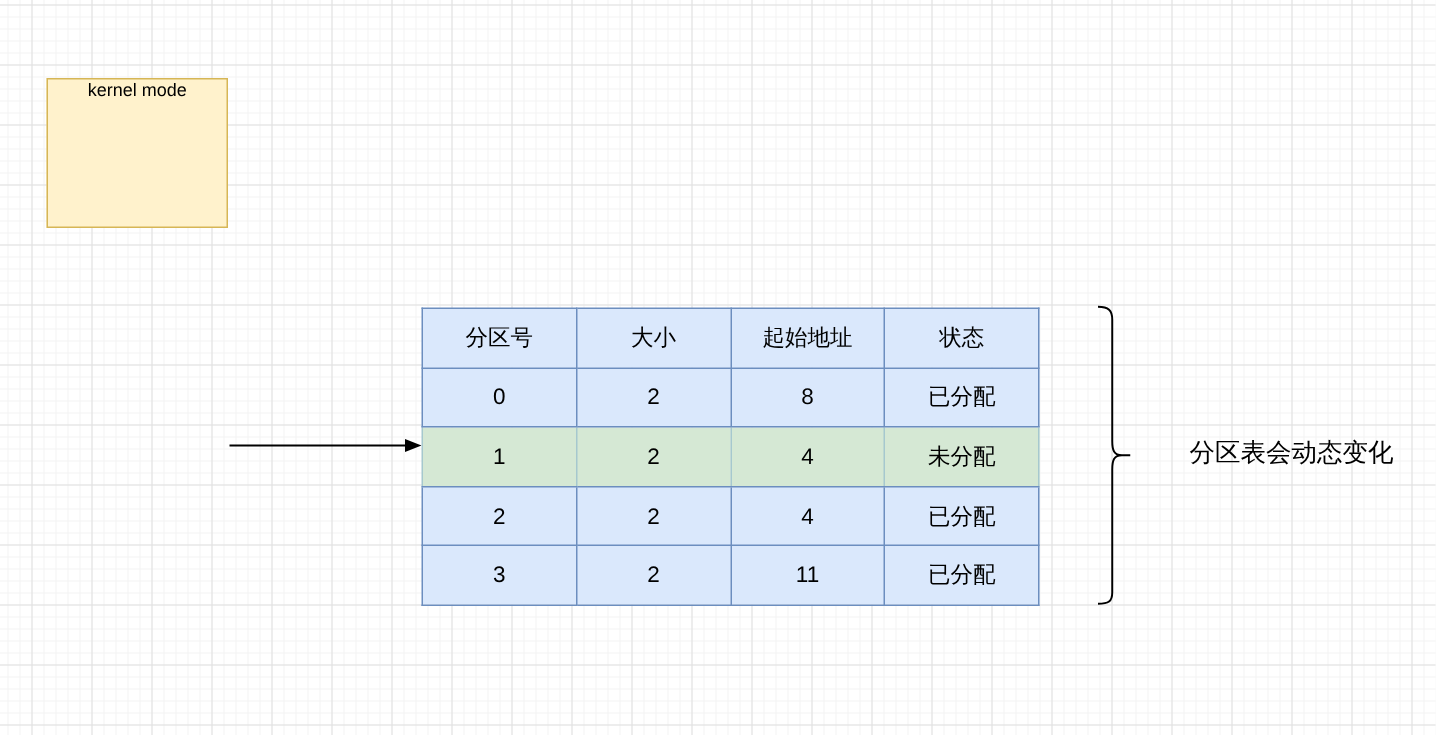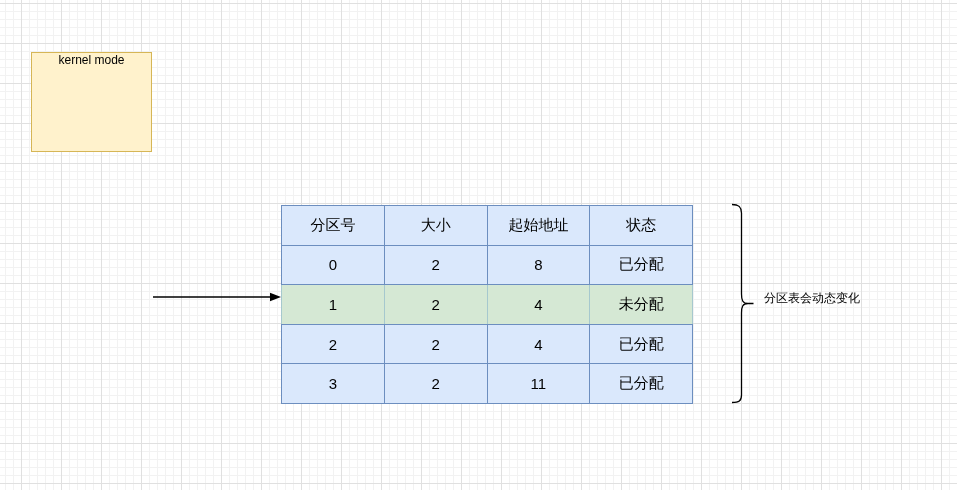--- a/index.html
+++ b/index.html
@@ -73,23 +73,23 @@
     vertical-align: middle;
   }
   .ptable tr.highlight td {
     background: var(--highlight-fill, #D5E8D4);
     border-left-color: var(--highlight-divider, #A6C8CE);
     border-right-color: var(--highlight-divider, #A6C8CE);
   }
 
   .annotation {
     position: absolute;
-    left: 764px;
+    left: 793px;
     top: 290px;
-    font-size: 12px;
+    font-size: 17px;
     color: #000;
     white-space: nowrap;
   }
 </style>
 </head>
 <body>
 
 <div class="canvas">
 
   <div class="box kernel-box">

